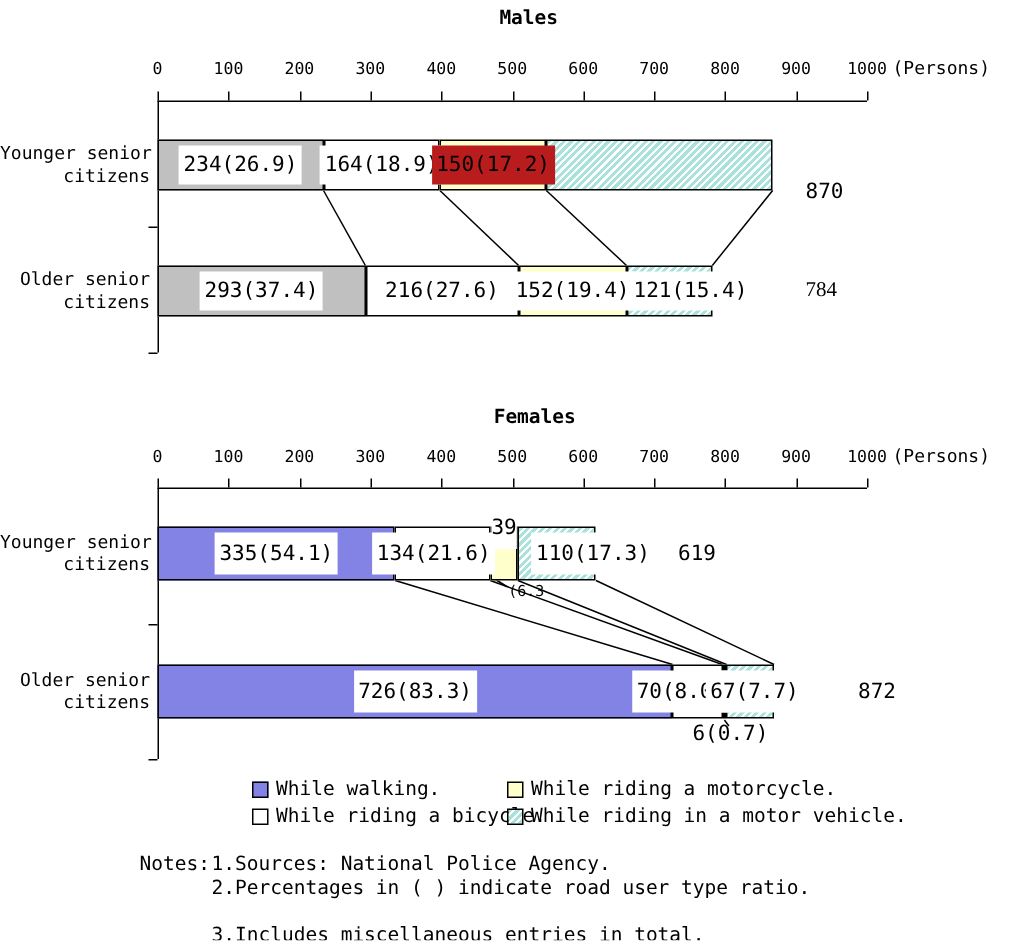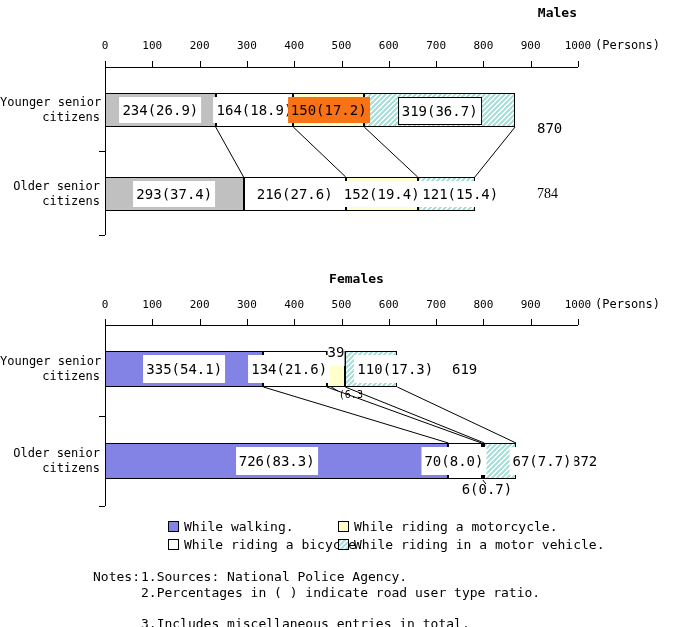--- a/index.html
+++ b/index.html
@@ -44,21 +44,21 @@
   <div class="legend-item" style="left:338px;top:537px;">
     <span class="swatch" style="background: repeating-linear-gradient(135deg, rgb(169, 225, 219) 0px, rgb(169, 225, 219) 2px, rgb(255, 255, 255) 2px, rgb(255, 255, 255) 3.5px);"></span>
     <span>While riding in a motor vehicle.</span>
   </div>
 
   <div class="note-line" style="left:93px;top:569px;">Notes:</div>
   <div class="note-line" style="left:141px;top:569px;">1.Sources: National Police Agency.</div>
   <div class="note-line" style="left:141px;top:585px;">2.Percentages in ( ) indicate road user type ratio.</div>
   <div class="note-line" style="left:141px;top:601px;margin-top:15px;">3.Includes miscellaneous entries in total.</div>
 
-<div style="left: 104px; top: 5px; width: 473px; text-align: right; font-weight: bold; font-size: 13px;">Males</div>
+<div style="left: 116px; top: 5px; width: 473px; text-align: center; font-weight: bold; font-size: 13px;">Males</div>
     <div style="left: 83px; top: 39px; width: 44px; text-align: center; font-size: 11px;">0</div>
     <div style="left: 105px; top: 61px; width: 1px; height: 6px; background: rgb(0, 0, 0);"></div>
     <div style="left: 130.3px; top: 39px; width: 44px; text-align: center; font-size: 11px;">100</div>
     <div style="left: 152.3px; top: 61px; width: 1px; height: 6px; background: rgb(0, 0, 0);"></div>
     <div style="left: 177.6px; top: 39px; width: 44px; text-align: center; font-size: 11px;">200</div>
     <div style="left: 199.6px; top: 61px; width: 1px; height: 6px; background: rgb(0, 0, 0);"></div>
     <div style="left: 224.9px; top: 39px; width: 44px; text-align: center; font-size: 11px;">300</div>
     <div style="left: 246.9px; top: 61px; width: 1px; height: 6px; background: rgb(0, 0, 0);"></div>
     <div style="left: 272.2px; top: 39px; width: 44px; text-align: center; font-size: 11px;">400</div>
     <div style="left: 294.2px; top: 61px; width: 1px; height: 6px; background: rgb(0, 0, 0);"></div>
@@ -81,23 +81,22 @@
     <div style="left: 99px; top: 235px; width: 6px; height: 1px; background: rgb(0, 0, 0);"></div>
     <div style="left: 0px; top: 95px; width: 100px; text-align: right; font-size: 12px; line-height: 15px;">
       <div>Younger senior</div>
       <div>citizens</div>
     </div>
     <div style="left: 105px; top: 93px; width: 110.682px; height: 34px; border: 1px solid rgb(0, 0, 0); box-sizing: border-box; background: rgb(192, 192, 192);"></div>
     <div style="left: 160.341px; top: 97px; height: 26px; line-height: 26px; transform: translateX(-50%); font-size: 14px; background: rgb(255, 255, 255); padding: 0px 3px; z-index: 2;">234(26.9)</div>
     <div style="left: 215.682px; top: 93px; width: 77.572px; height: 34px; border: 1px solid rgb(0, 0, 0); box-sizing: border-box; background: rgb(255, 255, 255);"></div>
     <div style="left: 254.468px; top: 97px; height: 26px; line-height: 26px; transform: translateX(-50%); font-size: 14px; background: rgb(255, 255, 255); padding: 0px 3px; z-index: 2;">164(18.9)</div>
     <div style="left: 293.254px; top: 93px; width: 70.95px; height: 34px; border: 1px solid rgb(0, 0, 0); box-sizing: border-box; background: rgb(255, 255, 204);"></div>
-    <div style="left: 328.729px; top: 97px; height: 26px; line-height: 26px; transform: translateX(-50%); font-size: 14px; background: #f97316; padding: 0px 3px; z-index: 2;">150(17.2)</div>
+    <div style="left: 328.729px; top: 97px; height: 26px; line-height: 26px; transform: translateX(-50%); font-size: 14px; background: #b91c1c; padding: 0px 3px; z-index: 2;">150(17.2)</div>
     <div style="left: 364.204px; top: 93px; width: 150.887px; height: 34px; border: 1px solid rgb(0, 0, 0); box-sizing: border-box; background: repeating-linear-gradient(135deg, rgb(169, 225, 219) 0px, rgb(169, 225, 219) 2px, rgb(255, 255, 255) 2px, rgb(255, 255, 255) 3.5px);"></div>
-    <div style="left: 439.647px; top: 97px; height: 26px; line-height: 26px; transform: translateX(-50%); font-size: 14px; background: rgb(255, 255, 255); padding: 0px 3px; z-index: 2; border: 1px solid rgb(0, 0, 0);">319(36.7)</div>
     <div style="left: 537px; top: 128px; transform: translateY(-50%); font-size: 14px;">870</div>
     <div style="left: 0px; top: 179px; width: 100px; text-align: right; font-size: 12px; line-height: 15px;">
       <div>Older senior</div>
       <div>citizens</div>
     </div>
     <div style="left: 105px; top: 177px; width: 138.589px; height: 34px; border: 1px solid rgb(0, 0, 0); box-sizing: border-box; background: rgb(192, 192, 192);"></div>
     <div style="left: 174.294px; top: 181px; height: 26px; line-height: 26px; transform: translateX(-50%); font-size: 14px; background: rgb(255, 255, 255); padding: 0px 3px; z-index: 2;">293(37.4)</div>
     <div style="left: 243.589px; top: 177px; width: 102.168px; height: 34px; border: 1px solid rgb(0, 0, 0); box-sizing: border-box; background: rgb(255, 255, 255);"></div>
     <div style="left: 294.673px; top: 181px; height: 26px; line-height: 26px; transform: translateX(-50%); font-size: 14px; background: rgb(255, 255, 255); padding: 0px 3px; z-index: 2;">216(27.6)</div>
     <div style="left: 345.757px; top: 177px; width: 71.896px; height: 34px; border: 1px solid rgb(0, 0, 0); box-sizing: border-box; background: rgb(255, 255, 204);"></div>
@@ -151,15 +150,15 @@
       <div>Older senior</div>
       <div>citizens</div>
     </div>
     <div style="left: 105px; top: 443px; width: 343.398px; height: 36px; border: 1px solid rgb(0, 0, 0); box-sizing: border-box; background: rgb(131, 131, 230);"></div>
     <div style="left: 276.699px; top: 447px; height: 28px; line-height: 28px; transform: translateX(-50%); font-size: 14px; background: rgb(255, 255, 255); padding: 0px 3px; z-index: 2;">726(83.3)</div>
     <div style="left: 448.398px; top: 443px; width: 33.11px; height: 36px; border: 1px solid rgb(0, 0, 0); box-sizing: border-box; background: rgb(255, 255, 255);"></div>
     <div style="left: 453.953px; top: 447px; height: 28px; line-height: 28px; transform: translateX(-50%); font-size: 14px; background: rgb(255, 255, 255); padding: 0px 3px; z-index: 2;">70(8.0)</div>
     <div style="left: 481.508px; top: 443px; width: 2.838px; height: 36px; border: 1px solid rgb(0, 0, 0); box-sizing: border-box; background: rgb(255, 255, 204);"></div>
     <div style="left: 486.927px; top: 481px; transform: translateX(-50%); font-size: 14px;">6(0.7)</div>
     <div style="left: 484.346px; top: 443px; width: 31.691px; height: 36px; border: 1px solid rgb(0, 0, 0); box-sizing: border-box; background: repeating-linear-gradient(135deg, rgb(169, 225, 219) 0px, rgb(169, 225, 219) 2px, rgb(255, 255, 255) 2px, rgb(255, 255, 255) 3.5px);"></div>
-    <div style="left: 542px; top: 447px; height: 28px; line-height: 28px; transform: translateX(-50%); font-size: 14px; background: rgb(255, 255, 255); padding: 0px 3px; z-index: 2;">67(7.7)</div>
+    <div style="left: 503px; top: 447px; height: 28px; line-height: 28px; transform: translateX(-50%); font-size: 14px; background: rgb(255, 255, 255); padding: 0px 3px; z-index: 2;">67(7.7)</div>
     <div style="left: 572px; top: 461px; transform: translateY(-50%); font-size: 14px;">872</div>
   </div>
 
 </body></html>

